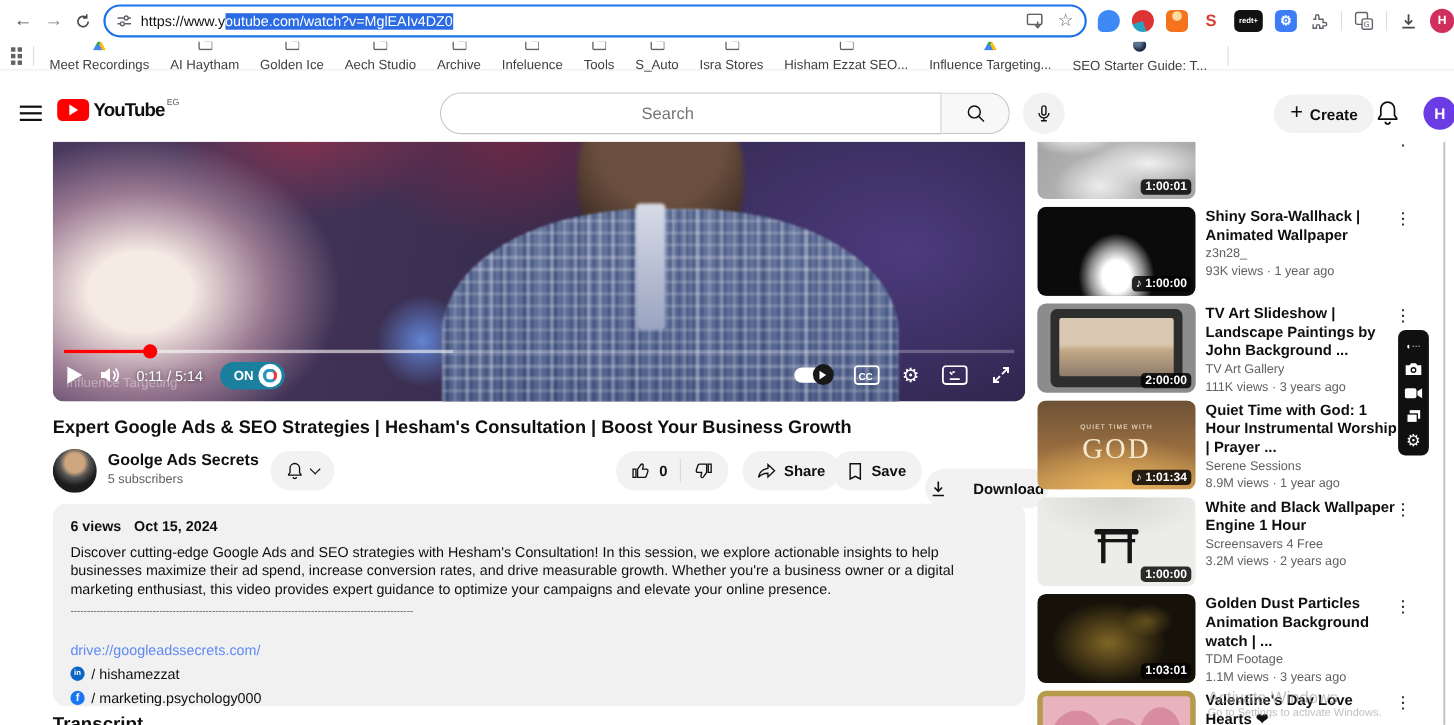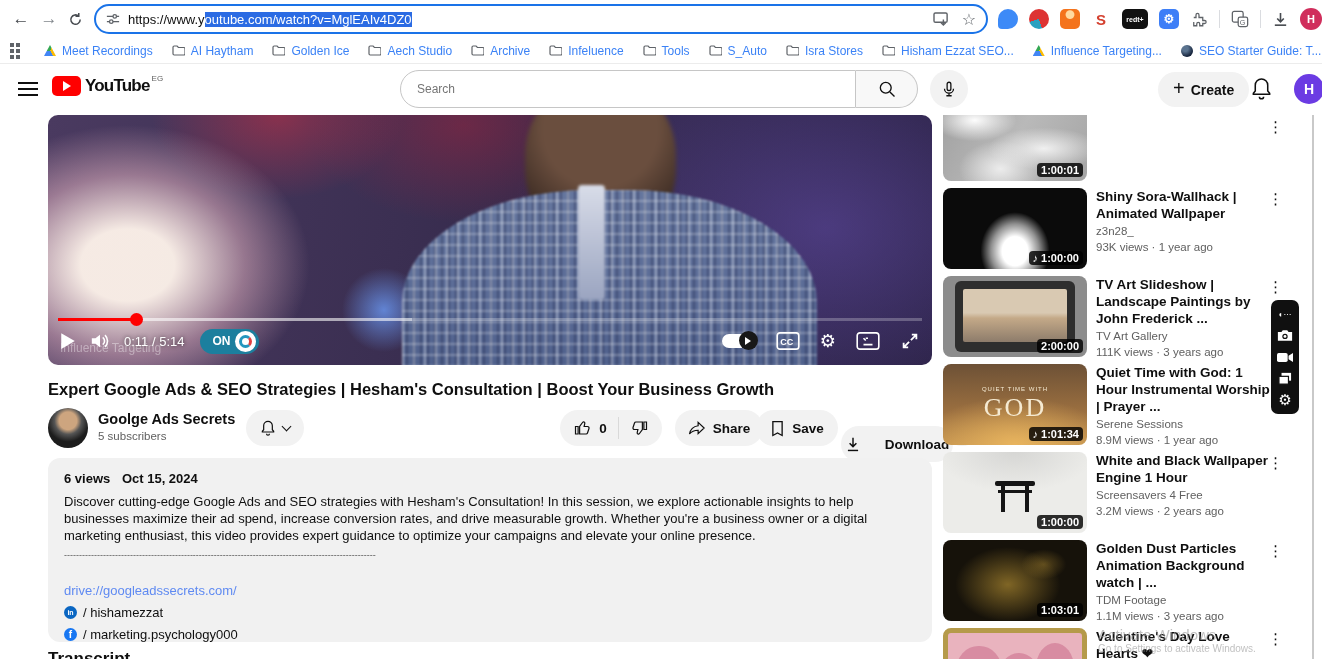--- a/index.html
+++ b/index.html
@@ -18,40 +18,40 @@
   .addr-right { margin-left:auto; display:flex; align-items:center; gap:12px; }
   #ext-row { position:absolute; left:998px; top:5px; height:28px; display:flex; align-items:center; gap:11px; }
   .ext { width:20px; height:20px; border-radius:5px; display:flex; align-items:center; justify-content:center;
          font-size:9px; font-weight:bold; color:#fff; }
   .sep-v { width:1px; height:18px; background:#dadce0; }
   .avatar { border-radius:50%; color:#fff; display:flex; align-items:center; justify-content:center; font-weight:bold; }
 
   
   #bookmarks-bar { position:absolute; left:0; top:38px; width:1322px; height:26px; background:#fff;
                    border-bottom:1px solid #ececec; display:flex; align-items:center; padding:0 8px; z-index:29; }
-  .bm { display:flex; align-items:center; gap:6px; font-size:12px; color:#3b82f6; margin-right:19px; white-space:nowrap; }
+  .bm { display:flex; align-items:center; gap:6px; font-size:12px; color:#404040; margin-right:19px; white-space:nowrap;flex-direction:column; }
   .grid-icon { display:grid; grid-template-columns:4px 4px; grid-gap:2px; margin:0 10px 0 2px; }
   .grid-icon i { width:4px; height:4px; background:#5f6368; display:block; }
   .drive-tri { width:12px; height:11px; clip-path:polygon(50% 0,100% 100%,0 100%);
                background:conic-gradient(from 150deg, #4285f4 0 33%, #34a853 0 66%, #fbbc05 0); }
   .globe-dot { width:12px; height:12px; border-radius:50%; background:radial-gradient(circle at 35% 30%, #5a738f 0 25%, #16243c 70%); }
 
   
-  #yt-header { position:absolute; left:0; top:64px; width:1322px; height:51px; background:#fff; z-index:20;
+  #yt-header { position:absolute; left:0; top:78px; width:1322px; height:51px; background:#fff; z-index:20;
                display:flex; align-items:center; }
   #hamburger { position:absolute; left:18px; top:18px; width:20px; height:14px; cursor:pointer; }
   #hamburger i { display:block; height:2px; background:#0f0f0f; margin-bottom:4px; }
   #yt-logo { position:absolute; left:52px; top:12px; display:flex; align-items:flex-start; }
   .yt-play { width:29px; height:20px; background:#ff0000; border-radius:5px; display:flex; align-items:center; justify-content:center; }
   .yt-play i { width:0; height:0; border-left:8px solid #fff; border-top:5px solid transparent; border-bottom:5px solid transparent; }
   .yt-word { font-size:17px; font-weight:bold; letter-spacing:-0.8px; margin-left:4px; }
   .yt-region { font-size:8px; color:#606060; margin-left:2px; margin-top:-2px; }
   #search-box { position:absolute; left:400px; top:6px; width:456px; height:38px; border:1px solid #c6c6c6;
                 border-radius:20px 0 0 20px; display:flex; align-items:center; padding-left:16px; }
-  #search-box input { border:none; outline:none; font-size:12px; width:380px; color:#0f766e; background:transparent; }
+  #search-box input { border:none; outline:none; font-size:15px; width:380px; color:#0f766e; background:transparent;text-align:center; }
   #search-btn { position:absolute; left:856px; top:6px; width:62px; height:38px; background:#f8f8f8;
                 border:1px solid #c6c6c6; border-left:none; border-radius:0 20px 20px 0;
                 display:flex; align-items:center; justify-content:center; }
   #mic-btn { position:absolute; left:930px; top:6px; width:38px; height:38px; border-radius:50%; background:#f2f2f2;
              display:flex; align-items:center; justify-content:center; }
   #create-btn { position:absolute; left:1158px; top:8px; height:35px; padding:0 15px; border-radius:18px; background:#f2f2f2;
                 display:flex; align-items:center; gap:6px; font-size:14px; }
   #create-btn .plus { font-size:20px; font-weight:300; margin-top:-2px; }
   #bell-btn { position:absolute; left:1250px; top:12px; }
   #yt-avatar { position:absolute; left:1294px; top:10px; width:30px; height:30px; font-size:14px; background:#6b3be3; }
@@ -504,21 +504,21 @@
     <span class="kebab">⋮</span>
   </div>
 
   <div class="sv" style="top:276px">
     <div class="sv-thumb t3">
         <span class="tv"></span>
         <span class="scr"></span>
         <span class="dur">2:00:00</span>
       </div>
     <div class="sv-meta">
-        <div class="sv-title">TV Art Slideshow | Landscape Paintings by John Frederick ...</div>
+        <div class="sv-title">TV Art Slideshow | Landscape Paintings by John Background ...</div>
       <div class="sv-ch">TV Art Gallery</div>
       <div class="sv-views">111K views · 3 years ago</div>
       </div>
     <span class="kebab">⋮</span>
   </div>
 
   <div class="sv" style="top:364px">
     <div class="sv-thumb t4">
       <span class="sm">QUIET TIME WITH</span>
       <span class="bg">GOD</span>

